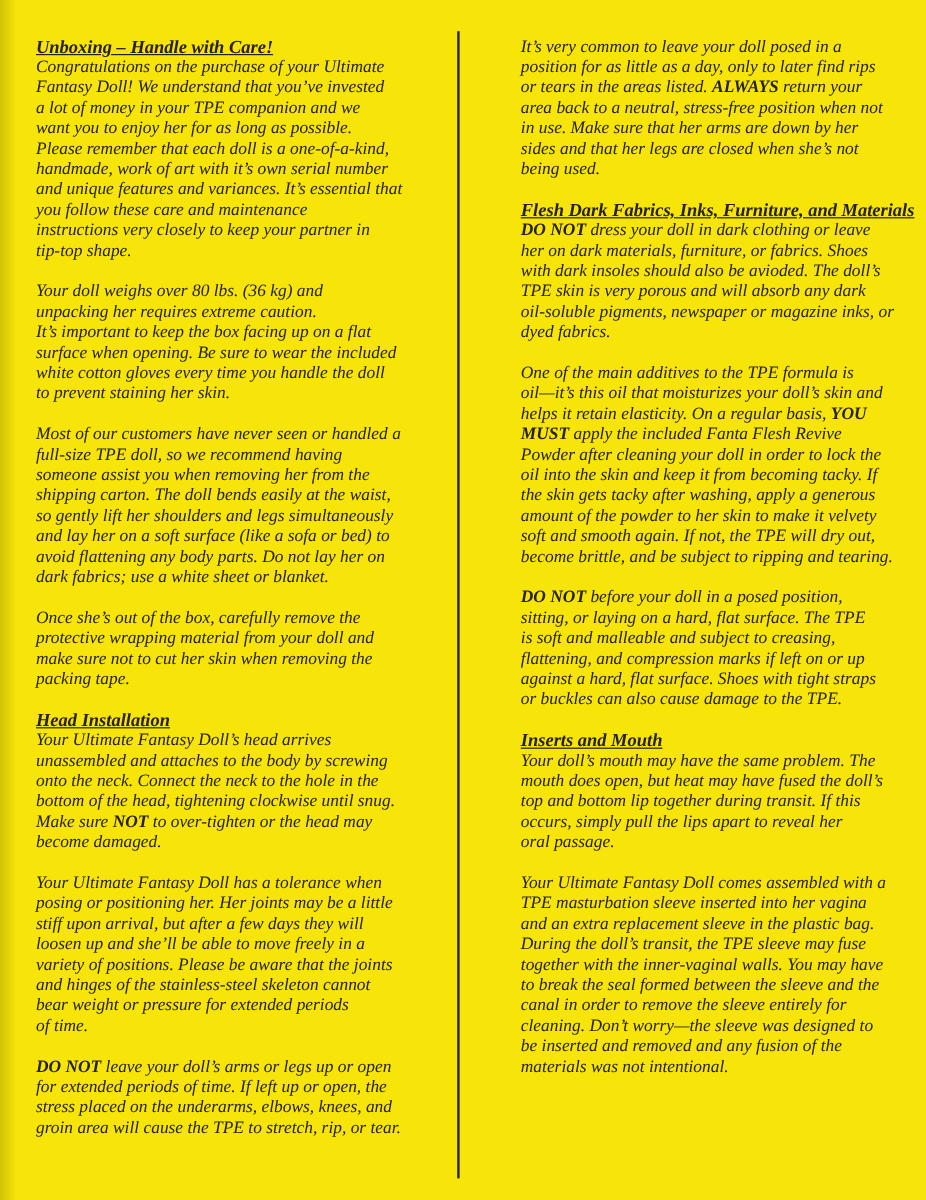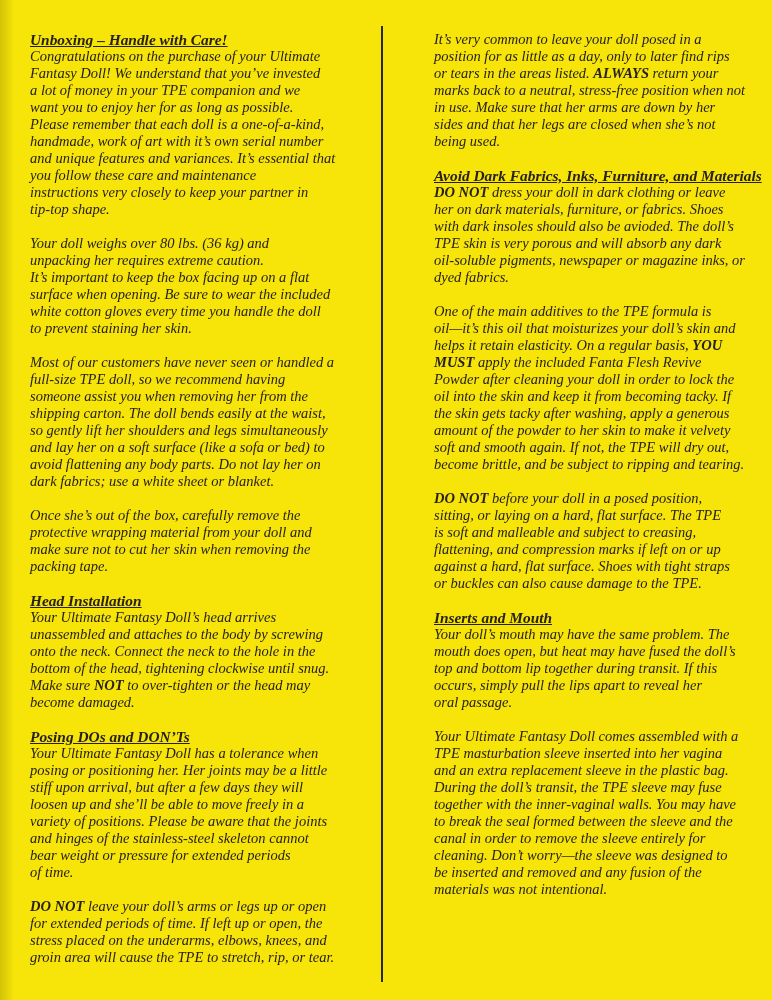--- a/index.html
+++ b/index.html
@@ -93,44 +93,43 @@
 protective wrapping material from your doll and
 make sure not to cut her skin when removing the
 packing tape.</span></p>
       <div class="heading"><span class="b">Head Installation</span></div>
       <p class="para"><span>Your Ultimate Fantasy Doll’s head arrives
 unassembled and attaches to the body by screwing
 onto the neck. Connect the neck to the hole in the
 bottom of the head, tightening clockwise until snug.
 Make sure </span><span class="b">NOT</span><span> to over-tighten or the head may
 become damaged.</span></p>
-      <div class="heading"><span class="b">Posing DOs and DON’Ts</span></div>
       <p class="para"><span>Your Ultimate Fantasy Doll has a tolerance when
 posing or positioning her. Her joints may be a little
 stiff upon arrival, but after a few days they will
 loosen up and she’ll be able to move freely in a
 variety of positions. Please be aware that the joints
 and hinges of the stainless-steel skeleton cannot
 bear weight or pressure for extended periods
 of time.</span></p>
       <p class="para"><span class="b">DO NOT</span><span> leave your doll’s arms or legs up or open
 for extended periods of time. If left up or open, the
 stress placed on the underarms, elbows, knees, and
 groin area will cause the TPE to stretch, rip, or tear.</span></p>
     </div>
   <div class="divider" style="background: rgb(42, 38, 32);"></div>
   <div class="col col-right" style="color: rgb(38, 34, 27); margin-left: 32px;">
       <p class="para"><span>It’s very common to leave your doll posed in a
 position for as little as a day, only to later find rips
 or tears in the areas listed. </span><span class="b">ALWAYS</span><span> return your
-marks back to a neutral, stress-free position when not
+area back to a neutral, stress-free position when not
 in use. Make sure that her arms are down by her
 sides and that her legs are closed when she’s not
 being used.</span></p>
-      <div class="heading"><span class="b">Avoid Dark Fabrics, Inks, Furniture, and Materials</span></div>
+      <div class="heading"><span class="b">Flesh Dark Fabrics, Inks, Furniture, and Materials</span></div>
       <p class="para"><span class="b">DO NOT</span><span> dress your doll in dark clothing or leave
 her on dark materials, furniture, or fabrics. Shoes
 with dark insoles should also be avioded. The doll’s
 TPE skin is very porous and will absorb any dark
 oil-soluble pigments, newspaper or magazine inks, or
 dyed fabrics.</span></p>
       <p class="para"><span>One of the main additives to the TPE formula is
 oil—it’s this oil that moisturizes your doll’s skin and
 helps it retain elasticity. On a regular basis, </span><span class="b">YOU
 MUST</span><span> apply the included Fanta Flesh Revive

